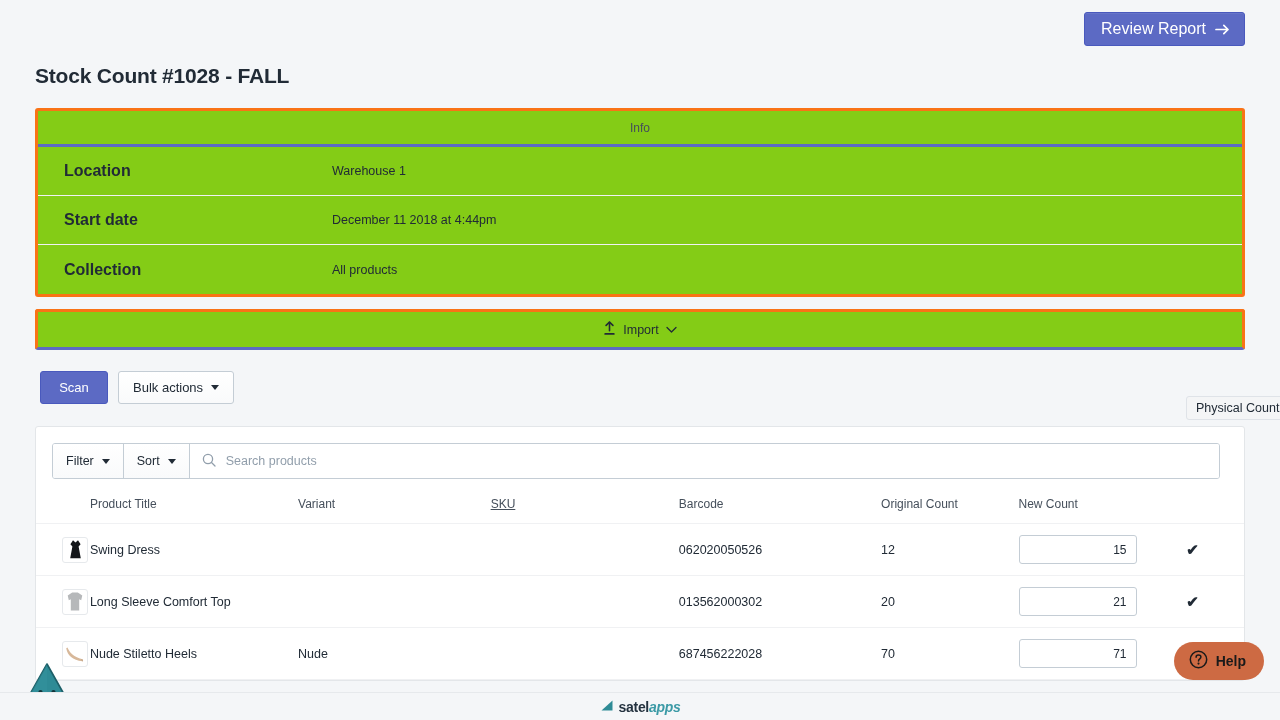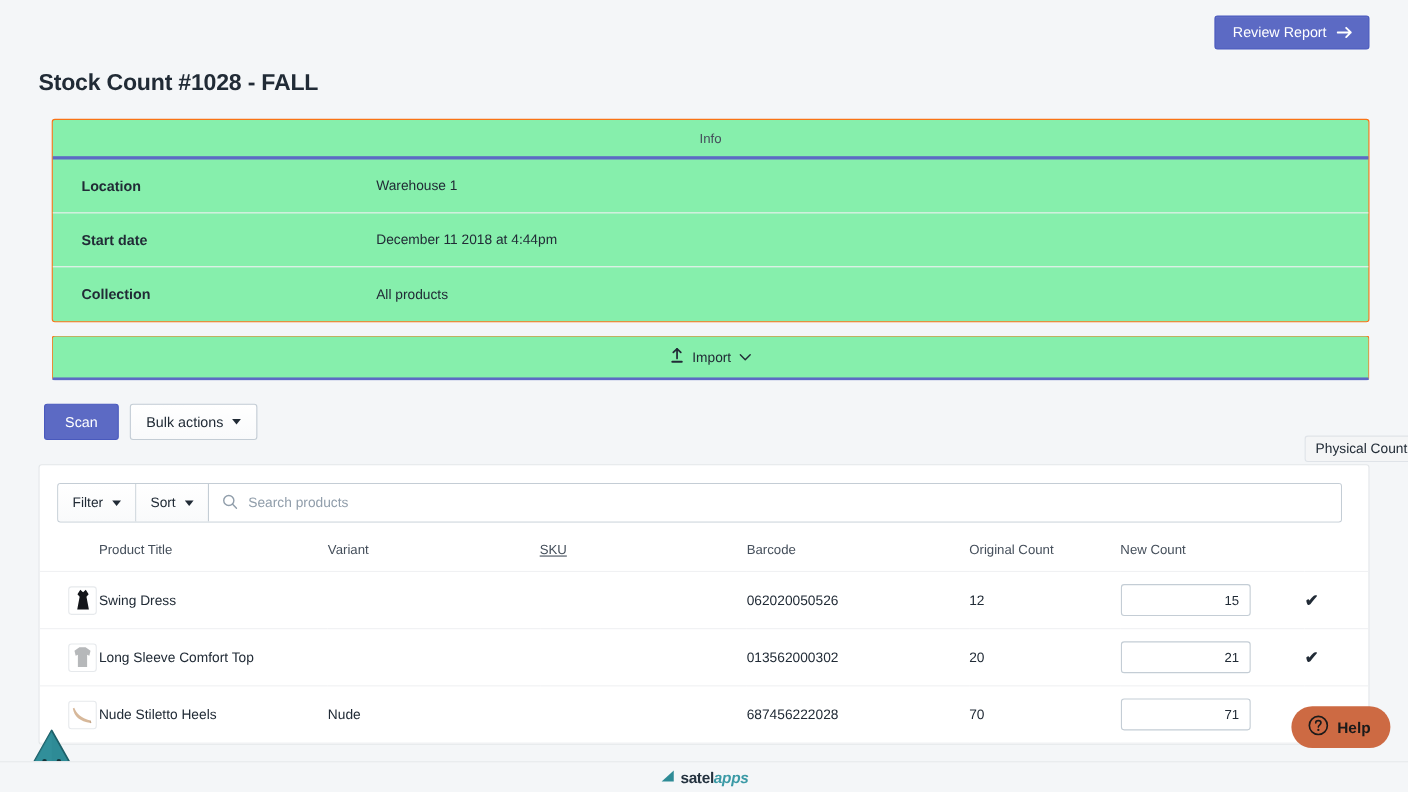--- a/index.html
+++ b/index.html
@@ -24,21 +24,21 @@
     align-items: center;
     justify-content: flex-end;
     padding-right: 35px;
   }
   .btn-primary {
     background: #5c6ac4;
     color: #ffffff;
     border: 1px solid #4959bd;
     border-radius: 3px;
     padding: 8px 14px 8px 16px;
-    font-size: 13px;
+    font-size: 16px;
     font-family: "Liberation Sans", sans-serif;
     cursor: pointer;
     display: inline-flex;
     align-items: center;
     gap: 9px;
     line-height: 1;
     box-shadow: inset 0 1px 0 0 rgba(255,255,255,0.08);
   }
   .btn-primary .arrow { display: inline-flex; align-items: center; }
 
@@ -46,23 +46,23 @@
   .page-title {
     margin: 6px 0 0 35px;
     font-size: 21px;
     font-weight: bold;
     letter-spacing: -0.2px;
     color: #212b36;
   }
 
   
   .card {
-    margin: 22px 35px 0 47px;
-    background: #86efac;
-    border: 1px solid #f97316;
+    margin: 22px 35px 0 35px;
+    background: #84cc16;
+    border: 3px solid #f97316;
     border-radius: 3px;
     box-shadow: 0 0 0 0 rgba(0,0,0,0);
   }
 
   
   .info-card { margin-top: 20px; }
   .info-head {
     height: 36px;
     display: flex;
     align-items: center;
@@ -75,21 +75,21 @@
     display: flex;
     align-items: center;
     height: 49px;
     border-bottom: 1px solid #f0f1f3;
     padding: 0 26px;
   }
   .info-row:last-child { border-bottom: none; }
   .info-label {
     width: 268px;
     font-weight: bold;
-    font-size: 13px;
+    font-size: 16px;
     color: #212b36;
   }
   .info-value { font-size: 12.5px; color: #212b36; }
 
   
   .import-card {
     margin-top: 12px;
     border-bottom: 3px solid #5c6ac4;
     height: 41px;
     display: flex;

